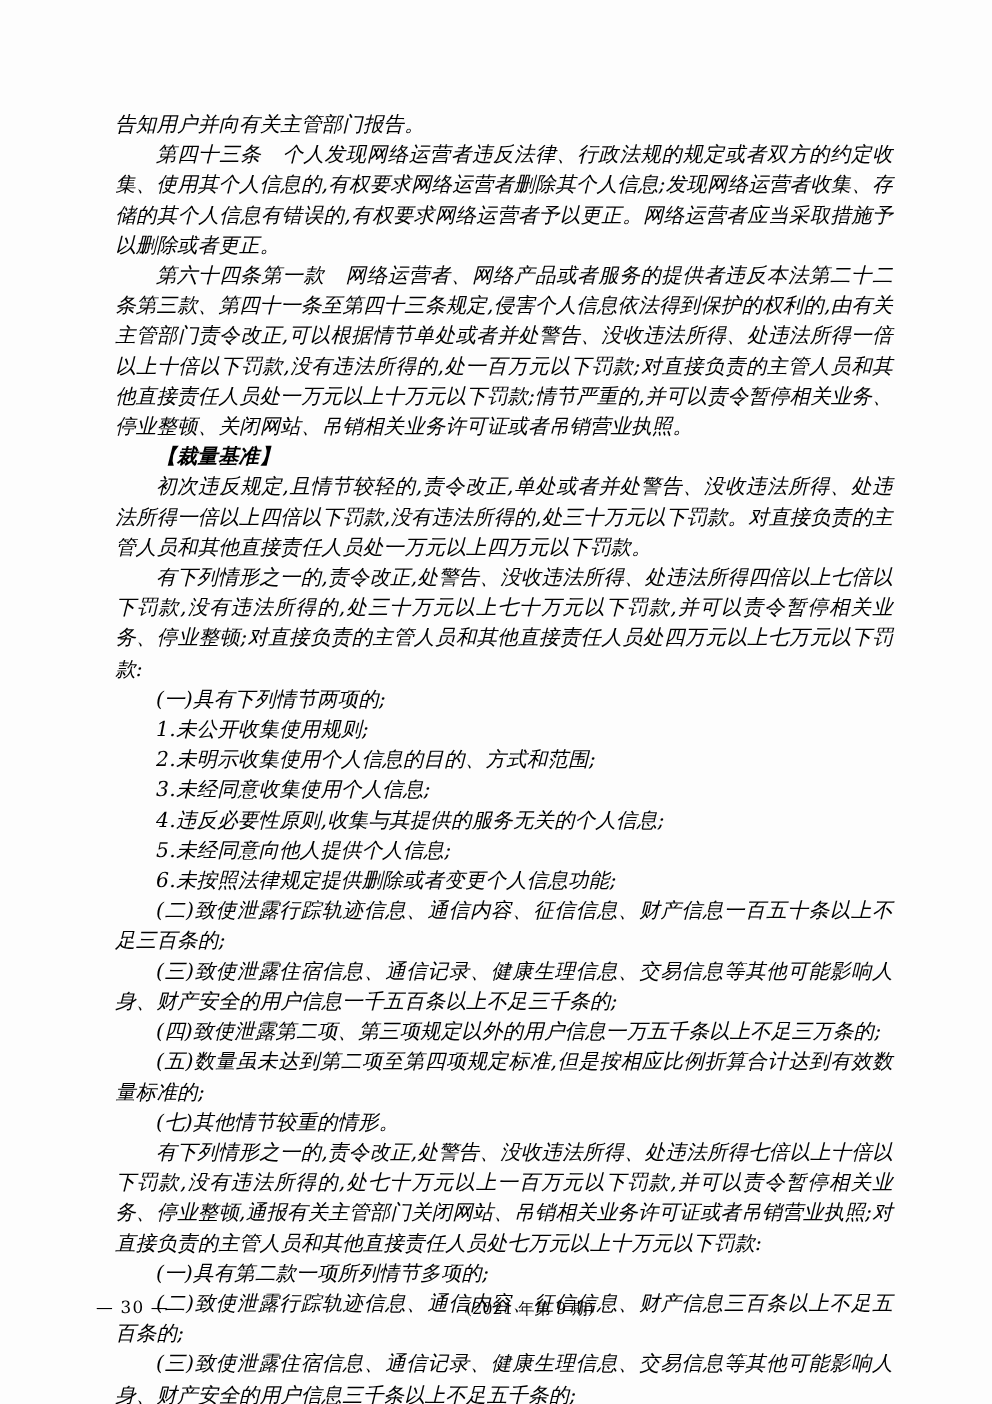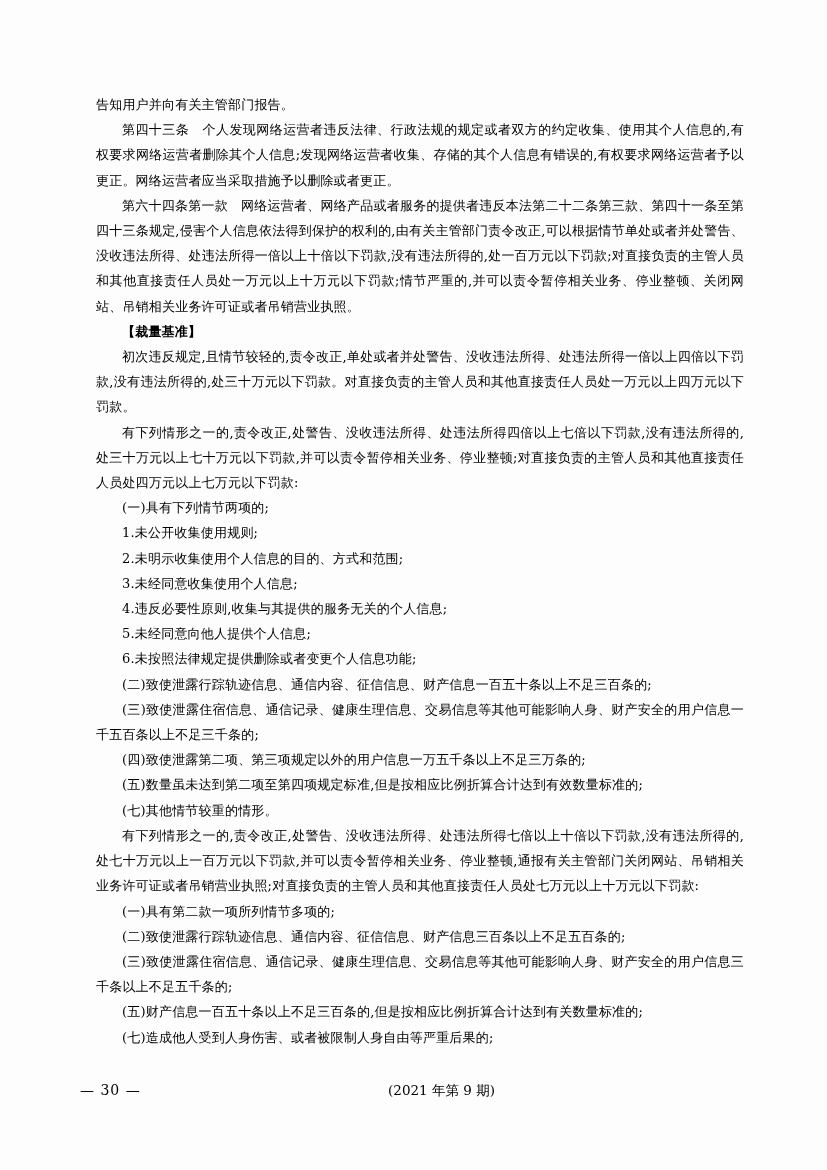--- a/index.html
+++ b/index.html
@@ -23,25 +23,26 @@
     background: #fdfdfd;
   }
   .content {
     position: absolute;
     left: 96px;
     top: 92px;
     width: 648px;
   }
   p {
     margin: 0;
-    font-size: 13px;
+    font-size: 17px;
     line-height: 25.2px;
     text-align: justify;
     text-justify: inter-ideograph;
     letter-spacing: 0.2px;
+    font-style: italic;
   }
   .indent {
     text-indent: 2em;
   }
   .noindent {
     text-indent: 0;
   }
   .bracket-head {
     text-indent: 2em;
     font-weight: bold;

